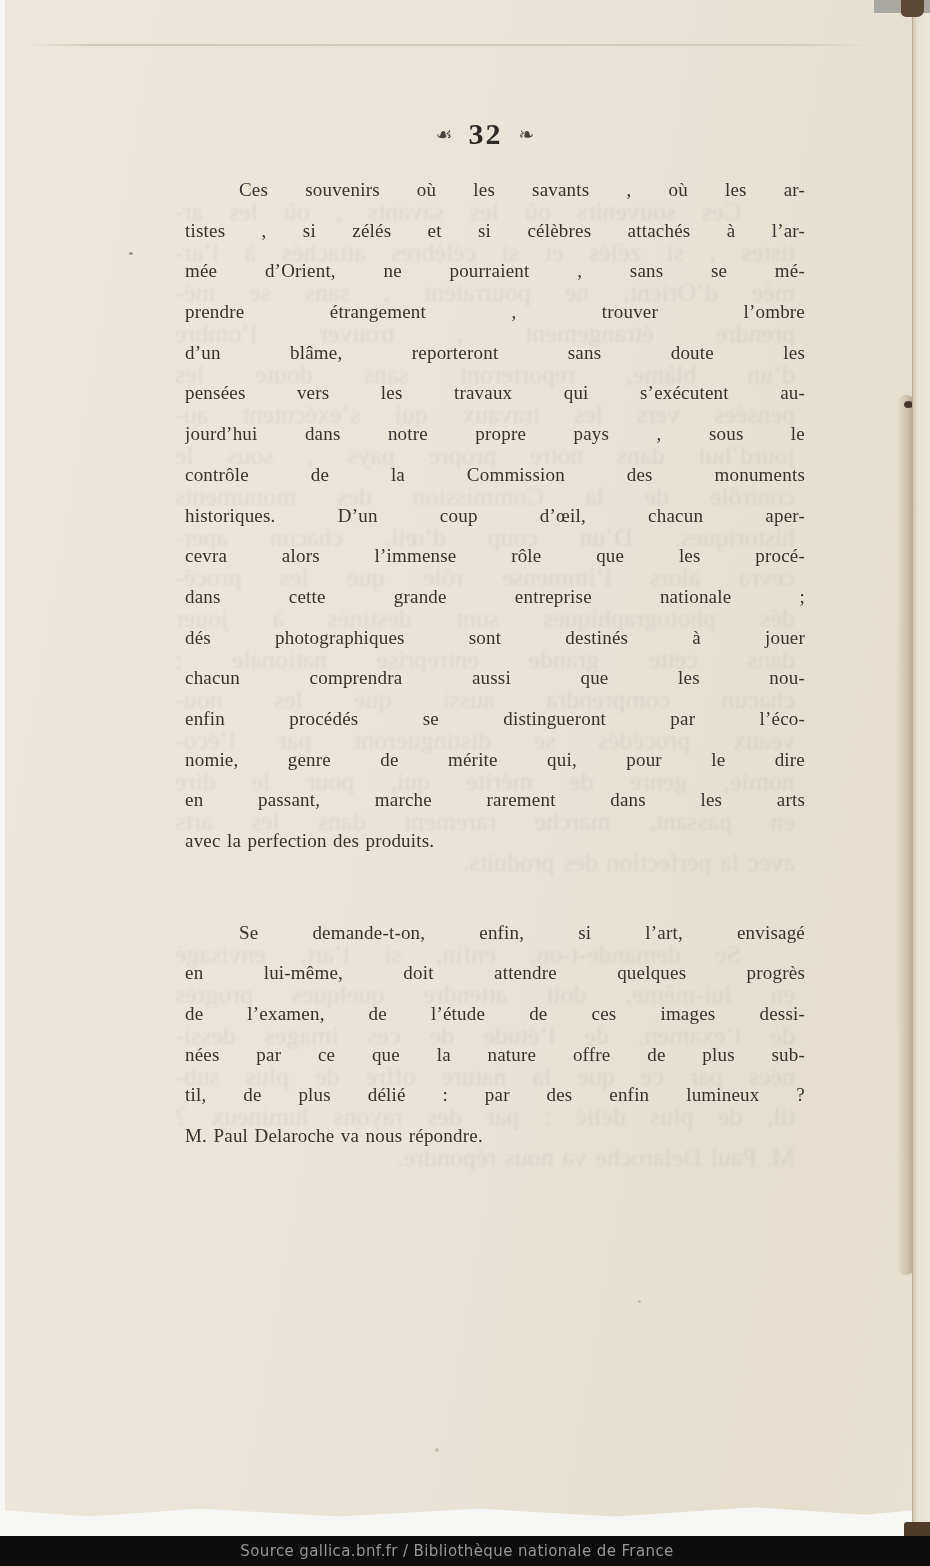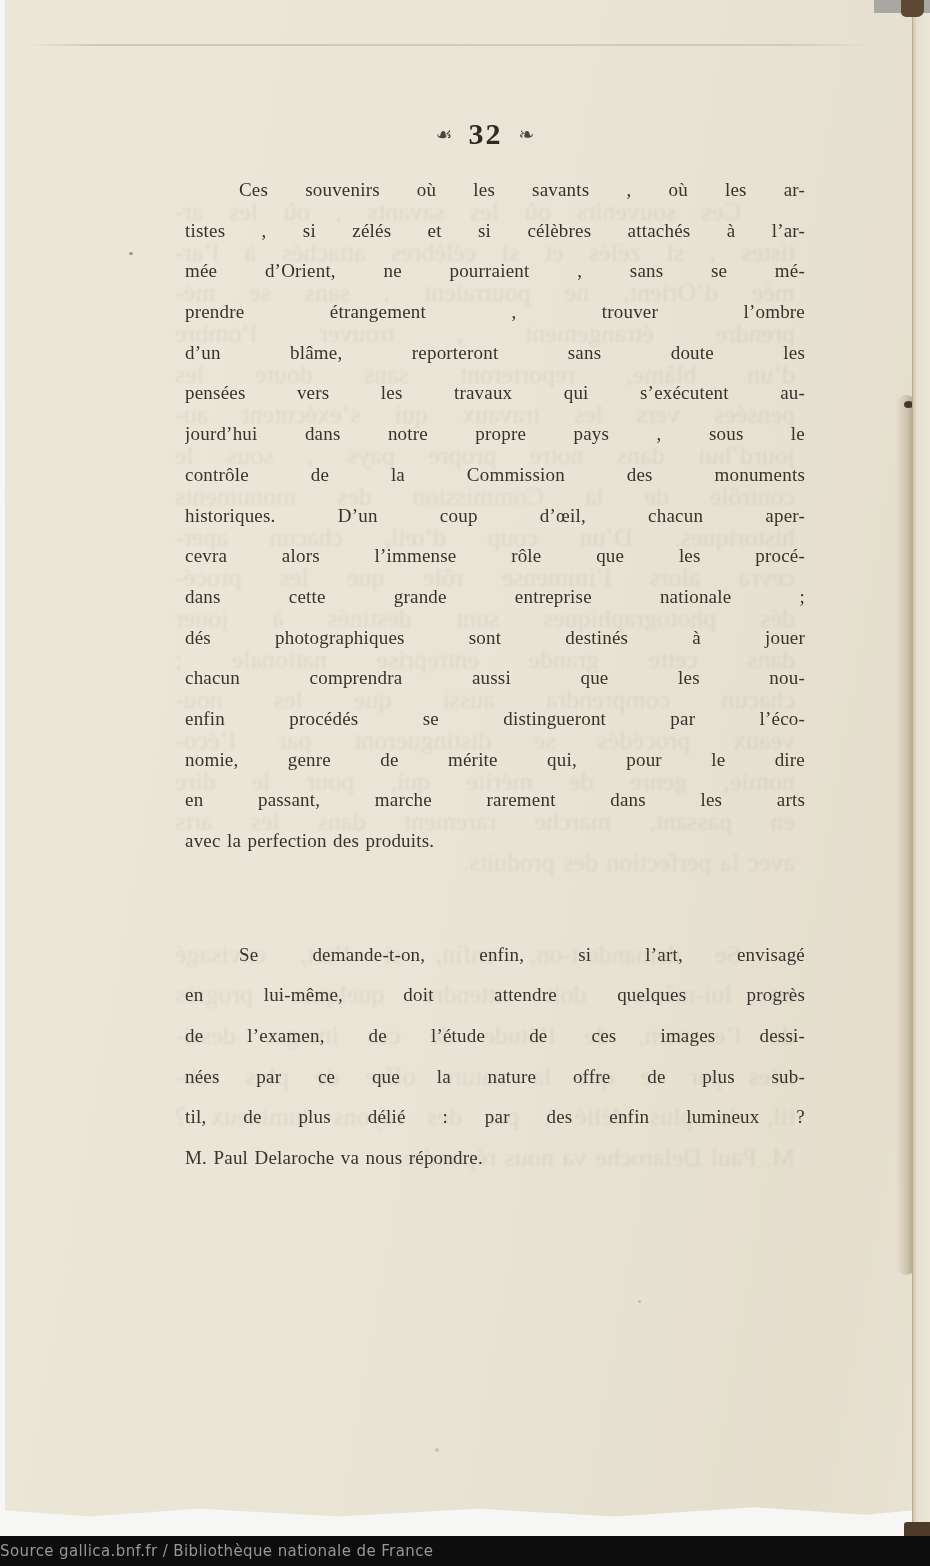--- a/index.html
+++ b/index.html
@@ -94,21 +94,21 @@
   
   .text-block {
     position: absolute;
     left: 180px; top: 170px; width: 620px;
     font-size: 19px;
     line-height: 40.7px;
     color: #37332c;
     word-spacing: 1.5px;
     letter-spacing: 0.2px;
   }
-  .paragraph + .paragraph { margin-top: 73px; }
+  .paragraph + .paragraph { margin-top: 51px; }
   .line {
     height: 40.7px;
     overflow: hidden;
     text-align: justify;
     text-align-last: justify;
   }
   .line.first { text-indent: 54px; }
   .line.last  { text-align-last: left; }
 
   
@@ -127,21 +127,21 @@
   .ghost-block .paragraph + .paragraph { margin-top: 51px; }
 
   
   .footer-bar {
     position: absolute;
     left: 0; bottom: 0;
     width: 100%; height: 30px;
     background: #0d0d0d;
     display: flex;
     align-items: center;
-    justify-content: flex-start;
+    justify-content: center;
     padding-right: 16px;
     box-sizing: border-box;
   }
   .footer-text {
     font-family: "DejaVu Sans", "Liberation Sans", sans-serif;
     font-size: 15px;
     color: #979797;
     letter-spacing: 0.4px;
     white-space: nowrap;
   }

